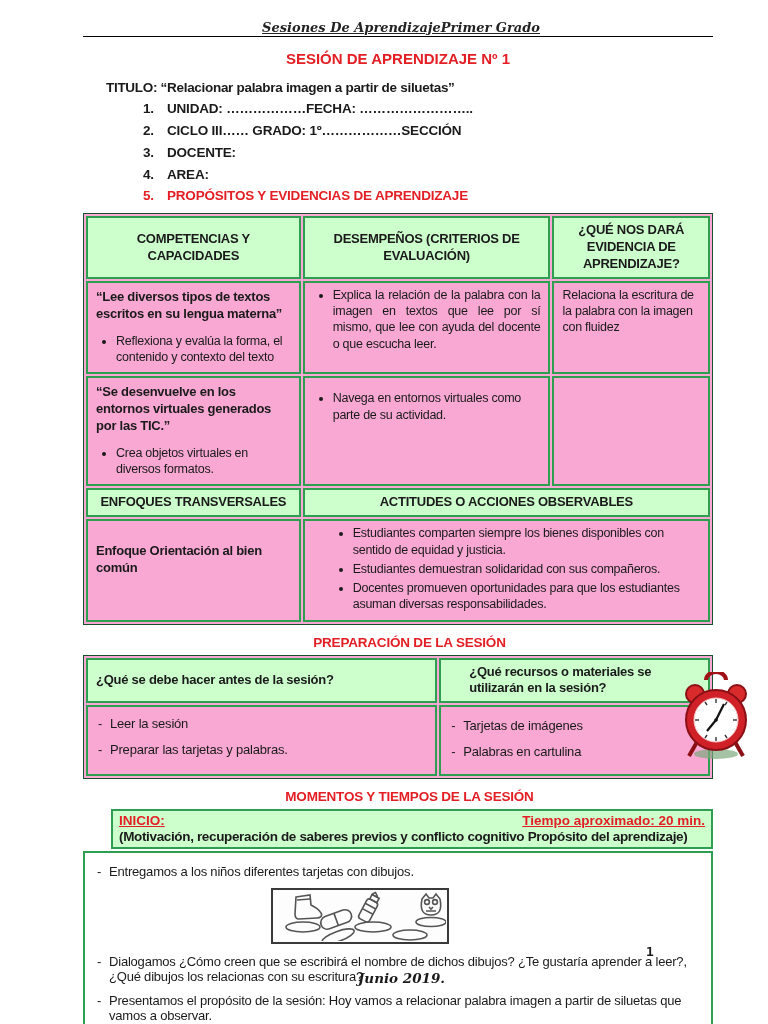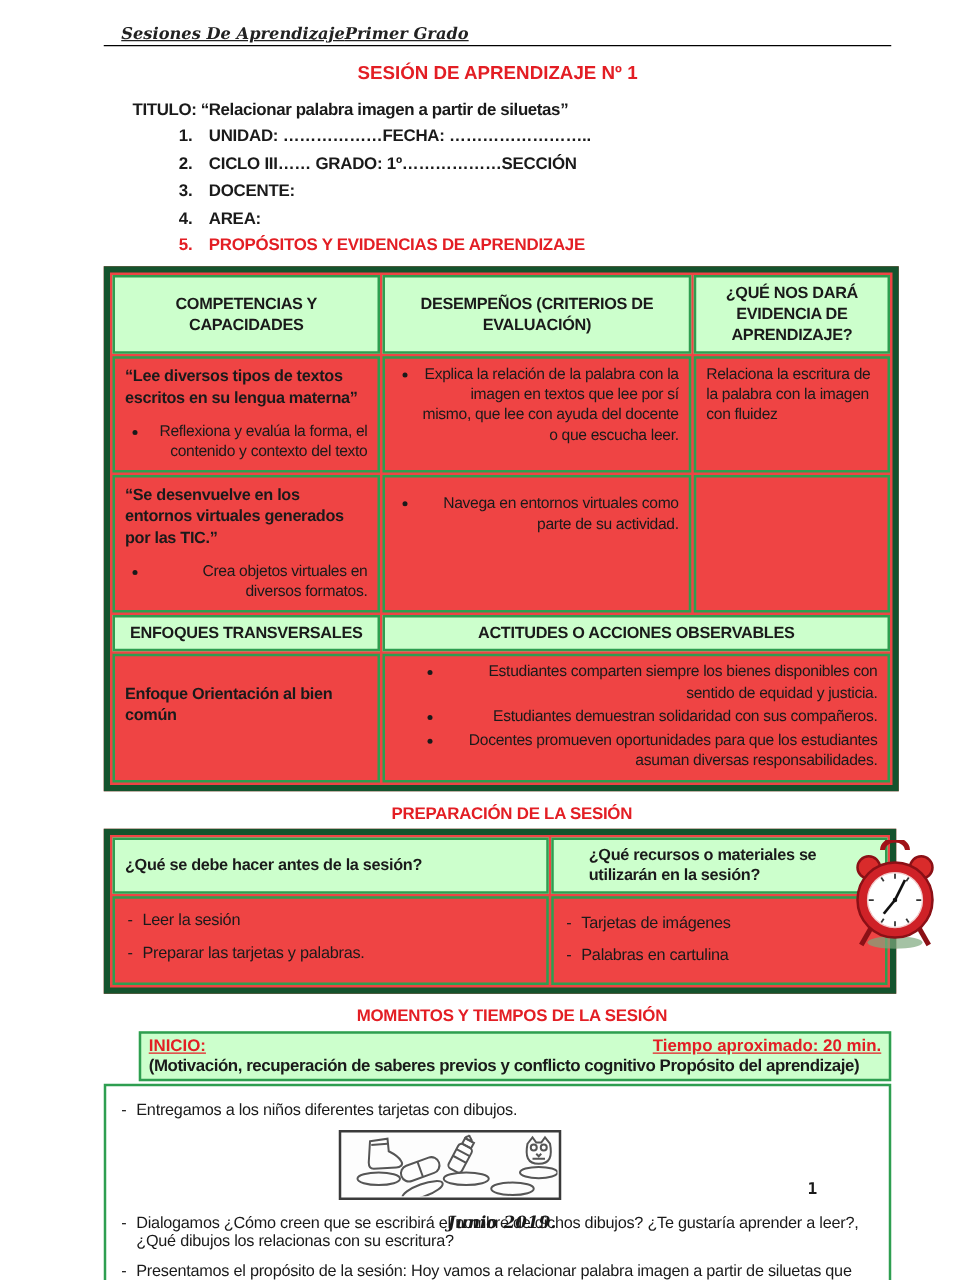--- a/index.html
+++ b/index.html
@@ -6,52 +6,52 @@
   html,body { background:#888; }
   .page {
     width:768px; height:1024px; background:#ffffff; position:relative;
     font-family:"Liberation Sans", sans-serif; color:#1a1a1a; overflow:hidden;
     margin:0 auto;
   }
   .content { padding:20px 55px 0 83px; }
 
   
   .doc-header {
-    display:flex; justify-content:flex-start; align-items:flex-end;
+    display:flex; justify-content:center; align-items:flex-end;
     border-bottom:1.5px solid #000; padding:0 8px 1px 14px;
     font-family:"DejaVu Serif", serif; font-style:italic; font-weight:bold;
     font-size:13px; color:#222;
   }
   .doc-header span { text-decoration:underline; }
 
   .main-title {
     text-align:center; color:#e31e24; font-weight:bold; font-size:15px;
     margin-top:13px; letter-spacing:0px;
   }
 
   .titulo-line { font-weight:bold; font-size:13.5px; margin:13px 0 3px 23px; letter-spacing:-0.3px; }
 
   .info-list { list-style:none; margin:2px 0 6px 60px; }
   .info-list li { font-weight:bold; font-size:13.5px; line-height:1.62; letter-spacing:-0.2px; display:flex; }
   .info-list .num { width:24px; flex:0 0 24px; }
   .info-list li.red { color:#e31e24; }
 
   
   table.doc-table {
-    border-collapse:separate; border-spacing:2px; background:#ef4444;
-    border:5px solid #14532d; table-layout:fixed; width:630px;
+    border-collapse:separate; border-spacing:2px; background:#f9a8d4;
+    border:1px solid #14532d; table-layout:fixed; width:630px;
   }
   .doc-table th, .doc-table td {
     border:2px solid #2e9e50; vertical-align:top; padding:4px 8px;
     font-size:12.5px; letter-spacing:-0.25px; line-height:1.3;
   }
   .doc-table th { background:#ccffcc; font-weight:bold; font-size:13px; text-align:center; vertical-align:middle; }
   .cell-title { font-weight:bold; font-size:13px; margin:2px 0 10px 0; }
   ul.disc { list-style:disc outside; margin-left:20px; }
-  ul.disc li { margin-bottom:3px;text-align:right; }
+  ul.disc li { margin-bottom:3px; }
   td.just { text-align:justify; }
 
   .red-heading { color:#e31e24; font-weight:bold; font-size:13.5px; margin:10px 0 5px 23px; letter-spacing:-0.2px;text-align:center; }
 
   ul.dash { list-style:none; }
   ul.dash > li { padding-left:14px; position:relative; margin:7px 0 9px 0; font-size:13px; letter-spacing:-0.2px; }
   ul.dash > li::before { content:"-"; position:absolute; left:2px; }
 
   
   .inicio-bar { background:#ccffcc; border:2px solid #2e9e50; padding:2px 6px 3px 6px;margin-left:28px; }

